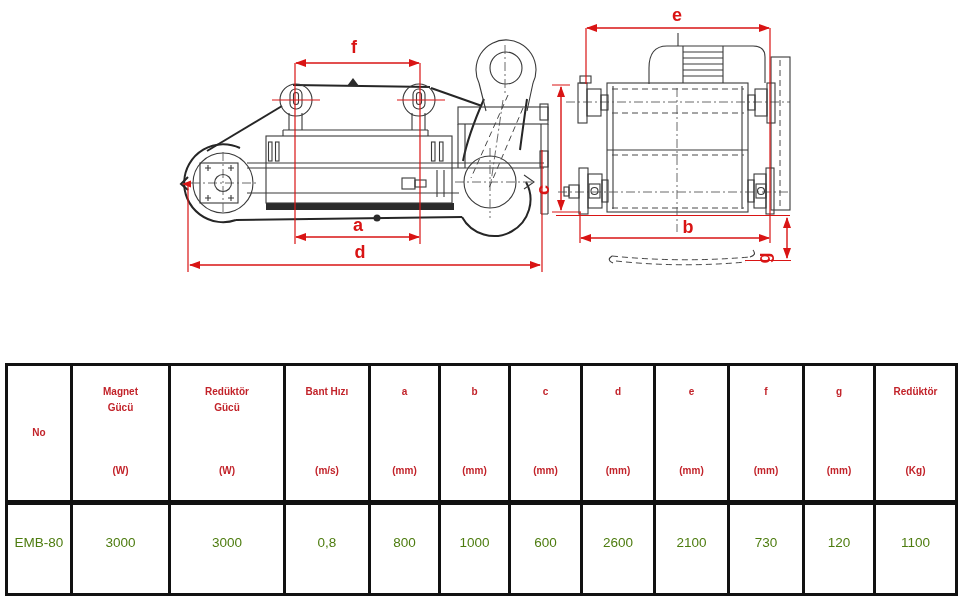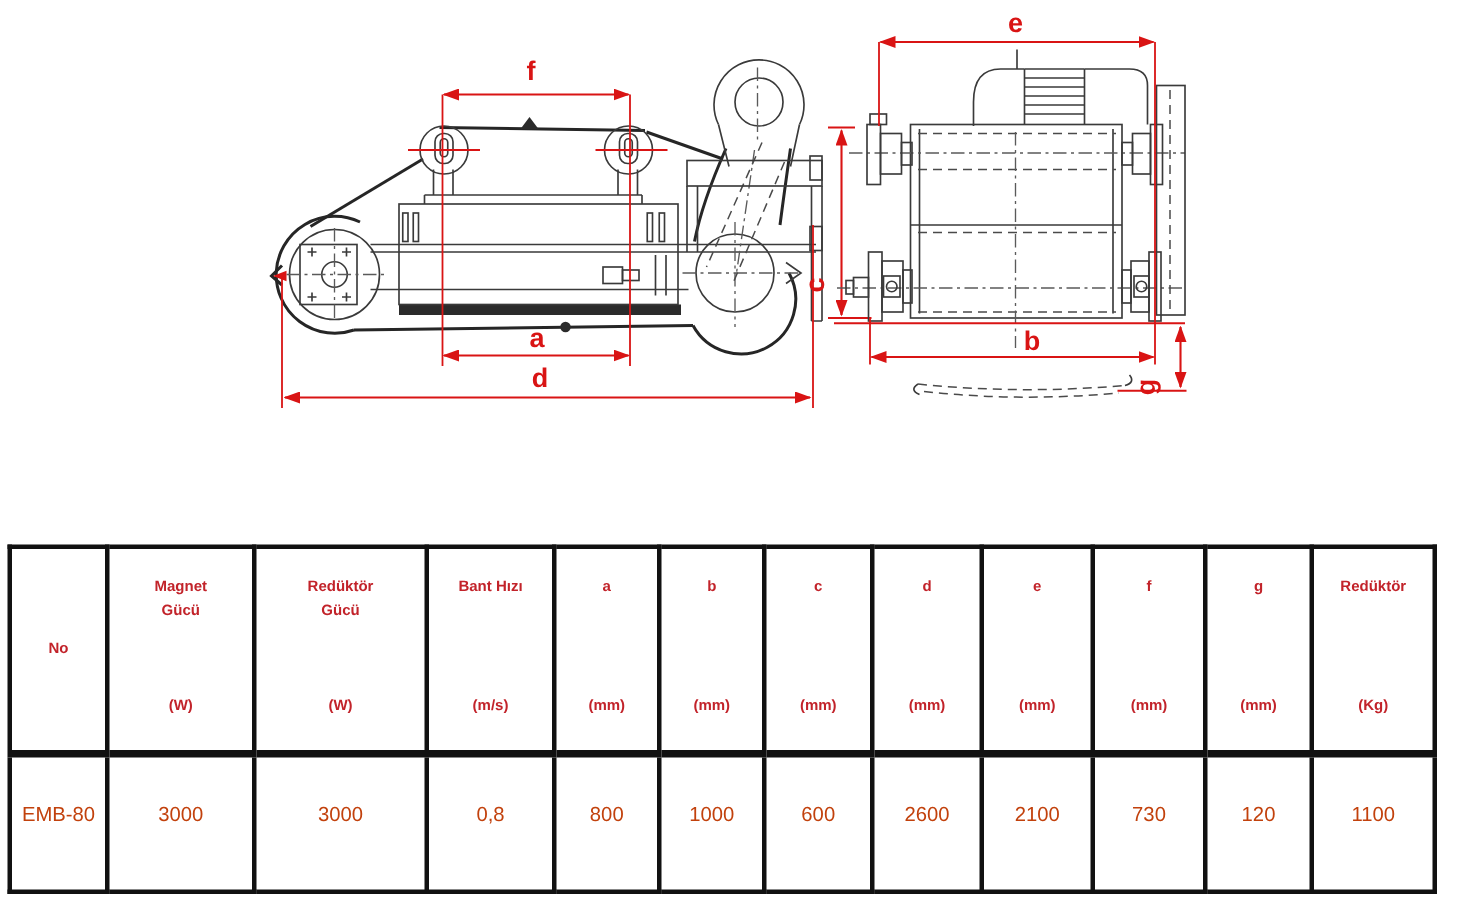--- a/index.html
+++ b/index.html
@@ -18,21 +18,21 @@
   .dimtxt{font-family:"Liberation Sans",sans-serif;font-size:18px;font-weight:bold;
           fill:#d91414;text-anchor:middle;}
 
   
   #spec-table{position:absolute;left:5px;top:363px;border-collapse:collapse;table-layout:fixed;}
   #spec-table th,#spec-table td{border:3px solid #111;padding:0;position:relative;
        font-family:"Liberation Sans",sans-serif;}
   #spec-table thead th{height:134px;border-bottom:5px solid #111;vertical-align:top;
        color:#c2232a;font-size:10px;font-weight:bold;}
   #spec-table tbody td{height:74px;text-align:center;vertical-align:middle;
-       color:#c2410c;font-size:13.5px;font-weight:normal;padding-bottom:14px;}
+       color:#4d7c0f;font-size:13.5px;font-weight:normal;padding-bottom:14px;}
   .hname{position:absolute;top:18px;left:0;right:0;text-align:center;line-height:1.55;}
   .hname span{display:block;}
   .hunit{position:absolute;bottom:24px;left:0;right:0;text-align:center;}
   th.vcenter .hname{top:50%;transform:translateY(-50%);}
   col.c0{width:65px}col.c1{width:98px}col.c2{width:115px}col.c3{width:85px}
   col.c4{width:70px}col.c5{width:70px}col.c6{width:72px}col.c7{width:73px}
   col.c8{width:74px}col.c9{width:75px}col.c10{width:71px}col.c11{width:82px}
 </style>
 </head>
 <body>

